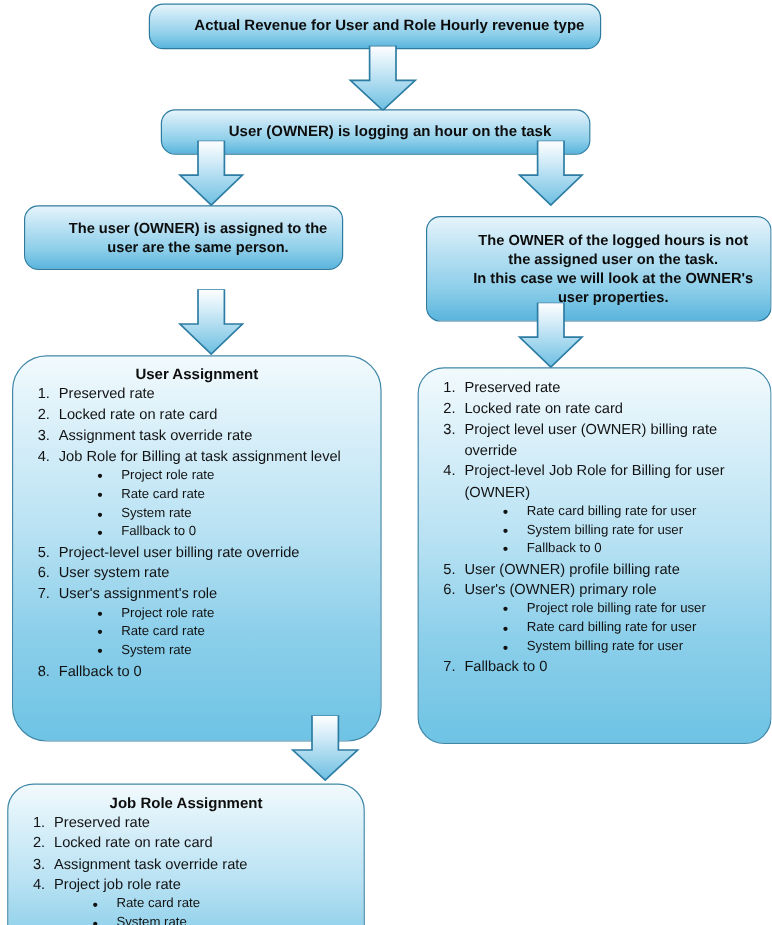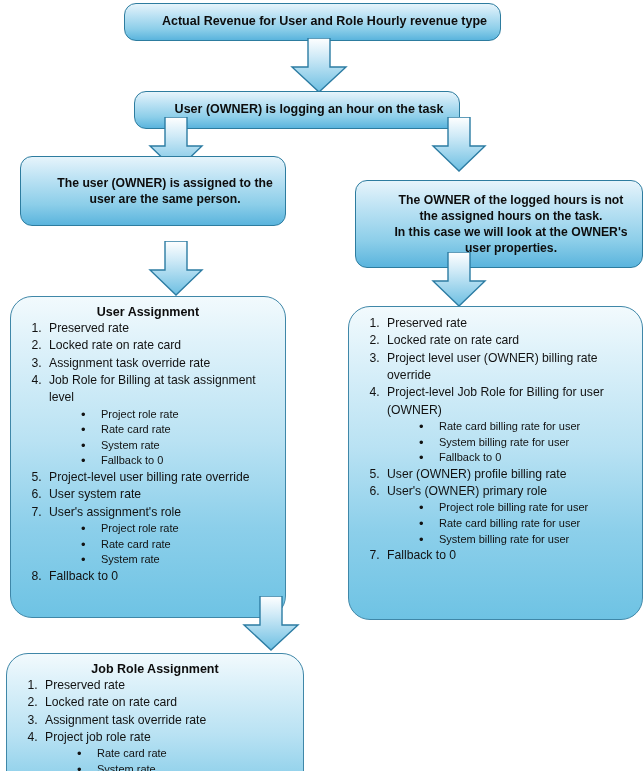--- a/index.html
+++ b/index.html
@@ -100,21 +100,21 @@
         <linearGradient id="ag1" x1="0" y1="0" x2="0" y2="1">
           <stop offset="0%" stop-color="#ffffff"></stop>
           <stop offset="35%" stop-color="#cfeaf7"></stop>
           <stop offset="100%" stop-color="#6dbfe2"></stop>
         </linearGradient>
       </defs>
       <polygon points="20,0 42,0 42,29 58,29 31,54 4,29 20,29" fill="url(#ag1)" stroke="#2c7ca3" stroke-width="1.4"></polygon>
     </svg>
   </div>
 
-  <div class="box small" style="left:134px;top:91px;width:326px;height:38px;">
+  <div class="box small" style="left:134px;top:91px;width:358px;height:38px;">
     <span class="hdr-text">User (OWNER) is logging an hour on the task</span>
   </div>
 
   <div class="arrow" style="left:146px;top:117px;width:60px;height:56px;">
     <svg width="60" height="56" viewBox="0 0 60 56">
       <defs>
         <linearGradient id="ag2" x1="0" y1="0" x2="0" y2="1">
           <stop offset="0%" stop-color="#ffffff"></stop>
           <stop offset="35%" stop-color="#cfeaf7"></stop>
           <stop offset="100%" stop-color="#6dbfe2"></stop>
@@ -130,31 +130,31 @@
         <linearGradient id="ag3" x1="0" y1="0" x2="0" y2="1">
           <stop offset="0%" stop-color="#ffffff"></stop>
           <stop offset="35%" stop-color="#cfeaf7"></stop>
           <stop offset="100%" stop-color="#6dbfe2"></stop>
         </linearGradient>
       </defs>
       <polygon points="19,0 41,0 41,29 56,29 30,54 4,29 19,29" fill="url(#ag3)" stroke="#2c7ca3" stroke-width="1.4"></polygon>
     </svg>
   </div>
 
-  <div class="box small" style="left:20px;top:156px;width:266px;height:70px;text-align:center;">
+  <div class="box small" style="left:20px;top:171px;width:266px;height:54px;text-align:center;">
     <div class="stmt-text">
       <div>The user (OWNER) is assigned to the</div>
       <div>user are the same person.</div>
     </div>
   </div>
 
   <div class="box small" style="left:355px;top:180px;width:288px;height:88px;">
     <div class="stmt-text">
       <div>The OWNER of the logged hours is not</div>
-      <div>the assigned hours on the task.</div>
+      <div>the assigned user on the task.</div>
       <div>In this case we will look at the OWNER's</div>
       <div>user properties.</div>
     </div>
   </div>
 
   <div class="arrow" style="left:146px;top:241px;width:60px;height:56px;">
     <svg width="60" height="56" viewBox="0 0 60 56">
       <defs>
         <linearGradient id="ag4" x1="0" y1="0" x2="0" y2="1">
           <stop offset="0%" stop-color="#ffffff"></stop>
@@ -172,21 +172,21 @@
         <linearGradient id="ag5" x1="0" y1="0" x2="0" y2="1">
           <stop offset="0%" stop-color="#ffffff"></stop>
           <stop offset="35%" stop-color="#cfeaf7"></stop>
           <stop offset="100%" stop-color="#6dbfe2"></stop>
         </linearGradient>
       </defs>
       <polygon points="19,0 41,0 41,29 56,29 30,54 4,29 19,29" fill="url(#ag5)" stroke="#2c7ca3" stroke-width="1.4"></polygon>
     </svg>
   </div>
 
-  <div class="box big" style="left:10px;top:296px;width:276px;height:322px;">
+  <div class="box big" style="left:10px;top:296px;width:308px;height:322px;border-radius:29px;">
     <div class="box-title">User Assignment</div>
     <ol class="lvl1">
         <li>Preserved rate</li>
         <li>Locked rate on rate card</li>
         <li>Assignment task override rate</li>
         <li>Job Role for Billing at task assignment level</li>
         <ul class="lvl2">
           <li>Project role rate</li>
           <li>Rate card rate</li>
           <li>System rate</li>

